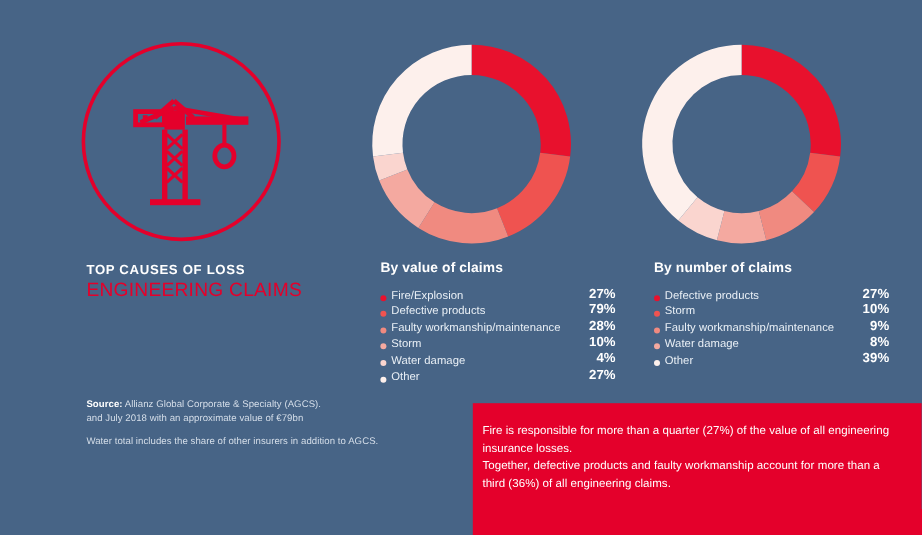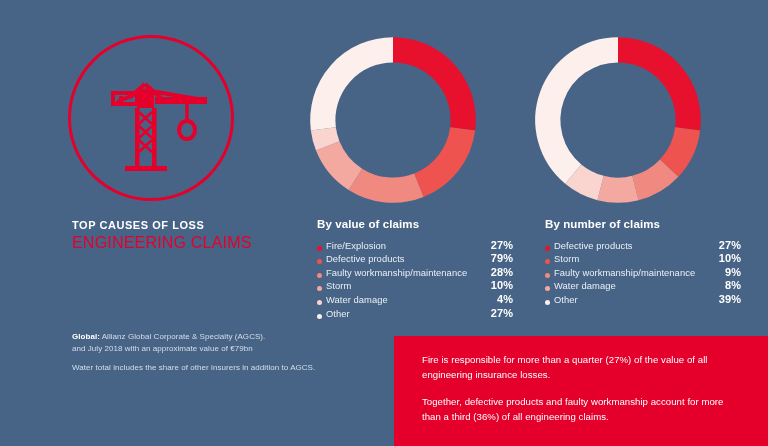--- a/index.html
+++ b/index.html
@@ -68,27 +68,27 @@
     letter-spacing:.05px;
   }
   #source-note p.spaced{ margin-top:7px; }
   #source-note b{ color:#ffffff; }
 
   
   #callout{
     position:absolute; left:394px; top:336px;
     width:374px; height:110px;
     background:#E4002B;
-    padding:17px 24px 0 28px;
+    padding:17px 24px 0 8px;
   }
   #callout p{
     font-size:9.6px; color:#ffffff; line-height:1.52;
     letter-spacing:.05px;
   }
-  #callout p.spaced{ margin-top:13px; }
+  #callout p.spaced{ }
 </style>
 </head>
 <body>
 
 <div id="icon-medallion">
   <svg id="crane-icon" width="112" height="112" viewBox="0 0 112 112" fill="none" stroke="#E4002B">
 
     <rect x="56" y="35" width="52" height="7" fill="#E4002B" stroke="none"></rect>
 
     <rect x="14" y="31" width="24" height="11" fill="none" stroke="#E4002B" stroke-width="4"></rect>
@@ -203,21 +203,21 @@
       </div>
       <div class="legend-row">
         <span class="legend-dot" style="background: rgb(253, 240, 236);"></span>
         <span class="legend-label">Other</span>
         <span class="legend-pct">39%</span>
       </div>
     </div>
 </div>
 
 <div id="source-note">
-  <p><b>Global:</b><span> Allianz Global Corporate &amp; Specialty (AGCS).</span></p>
+  <p><b>Source:</b><span> Allianz Global Corporate &amp; Specialty (AGCS).</span></p>
   <p>and July 2018 with an approximate value of €79bn</p>
   <p class="spaced">Water total includes the share of other insurers in addition to AGCS.</p>
 </div>
 
 <div id="callout">
   <p>Fire is responsible for more than a quarter (27%) of the value of all engineering insurance losses.</p>
   <p class="spaced">Together, defective products and faulty workmanship account for more than a third (36%) of all engineering claims.</p>
 </div>
 
 </body></html>

